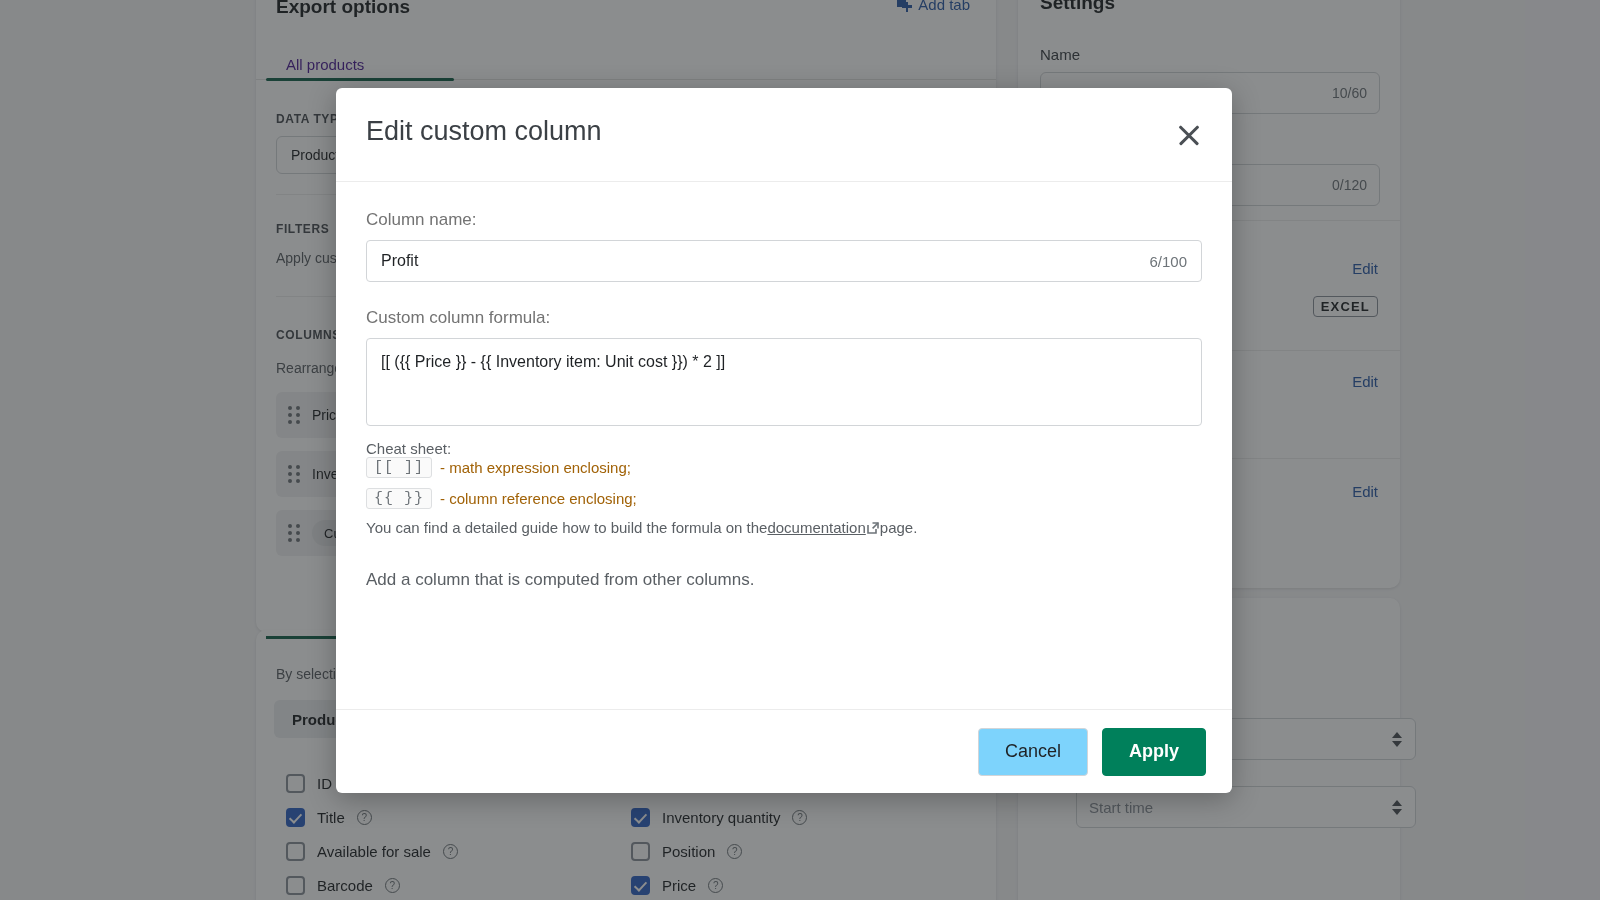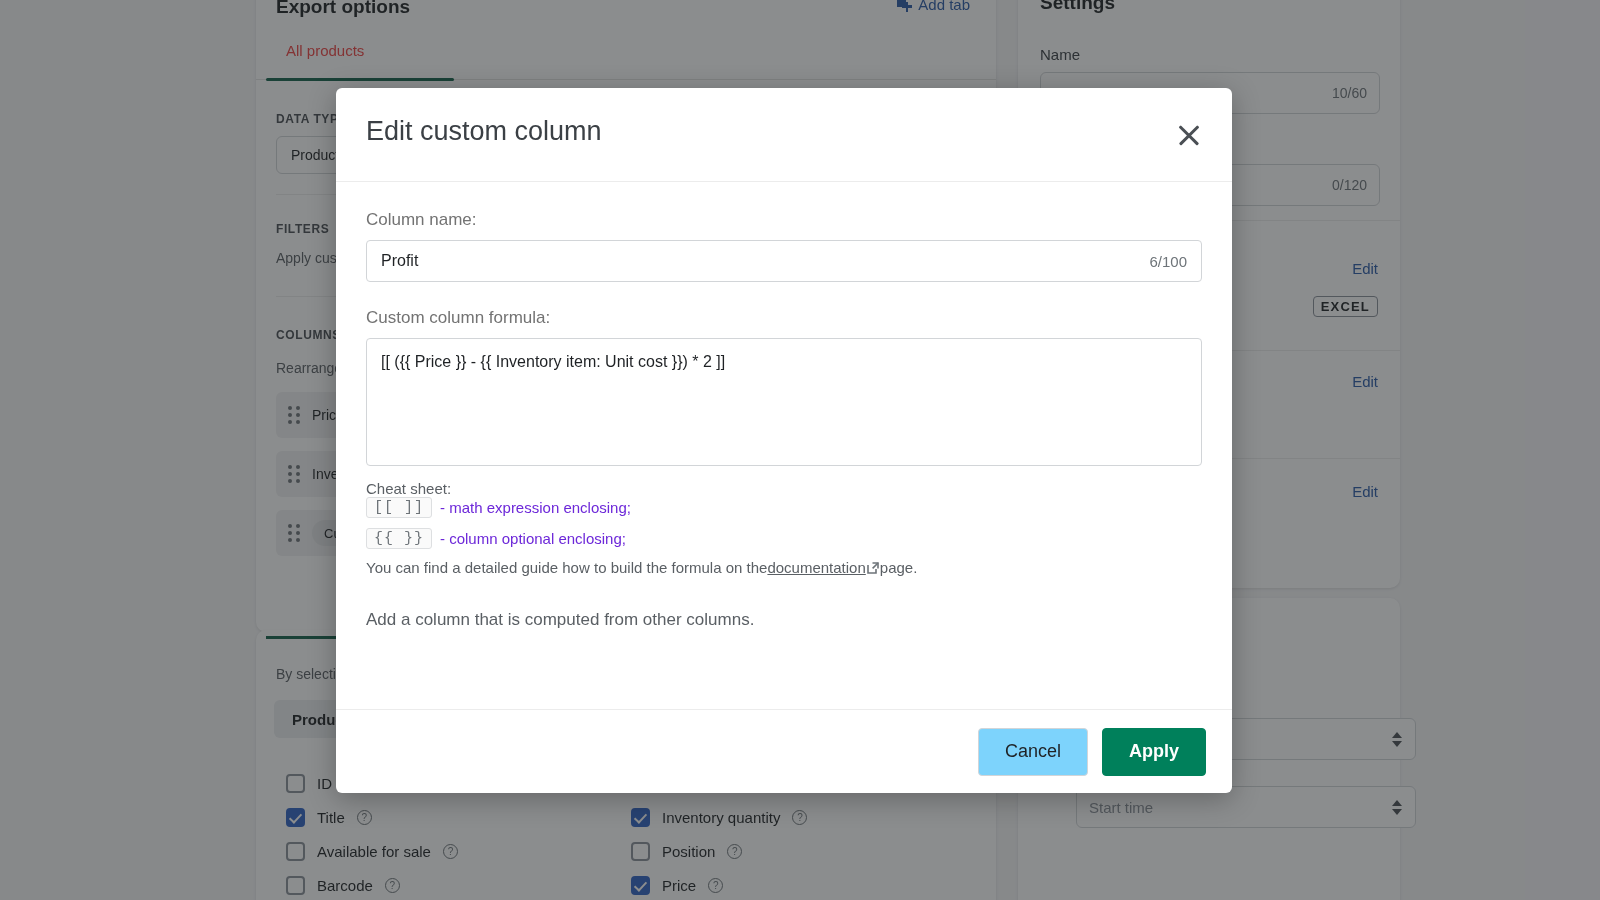--- a/index.html
+++ b/index.html
@@ -57,23 +57,23 @@
     position: absolute; left: 5px; top: 8px; width: 10px; height: 2.5px; background: #2b5aa8;
   }
   .add-tab-icon .pl-v {
     position: absolute; left: 8.7px; top: 4.5px; width: 2.5px; height: 10px; background: #2b5aa8;
   }
   .tabbar {
     position: absolute; left: 0; top: 60px; width: 100%; height: 48px;
     border-bottom: 1px solid #e3e3e3;
   }
   .tab-item {
-    position: absolute; left: 12px; top: 10px;
+    position: absolute; left: 12px; top: 24px;
     padding: 0 18px 14px 18px;
-    font-size: 15px; color: #ef4444;
+    font-size: 15px; color: #4c1d95;
   }
   .tab-underline {
     position: absolute; left: 10px; top: 46px; width: 188px; height: 3px;
     background: #13614a; border-radius: 2px;
   }
 
   .sect-label {
     position: absolute; left: 20px;
     font-size: 12px; font-weight: 700; letter-spacing: .6px; color: #4a4f54;
   }
@@ -239,33 +239,33 @@
   .lbl { font-size: 17px; color: #737373; margin-bottom: 10px; }
   .name-input {
     width: 836px; height: 42px;
     border: 1px solid #d2d5d8; border-radius: 4px;
     display: flex; align-items: center; justify-content: space-between;
     padding: 0 14px; margin-bottom: 26px;
   }
   .name-input .val { font-size: 16px; color: #1f2225; }
   .name-input .counter { font-size: 15px; color: #6e7479; }
   .formula-box {
-    width: 836px; height: 128px;
+    width: 836px; height: 88px;
     border: 1px solid #d2d5d8; border-radius: 4px;
     padding: 12px 14px; margin-bottom: 14px;
     font-size: 16px; color: #1f2225; line-height: 1.4;
   }
   .cheat-title { font-size: 15px; color: #5a5f64; }
   .cheat-row { display: flex; align-items: center; gap: 8px; margin-bottom: 10px; }
   .code-chip {
     border: 1px solid #dddfe1; border-radius: 3px; background: #fafafa;
     padding: 1px 7px; font-family: "Liberation Mono", monospace;
     font-size: 15px; color: #6e7479; letter-spacing: 1px;
   }
-  .cheat-text { font-size: 15px; color: #6d28d9; }
+  .cheat-text { font-size: 15px; color: #a16207; }
   .doc-line { font-size: 15px; color: #5a5f64; display: flex; align-items: center; margin-top: 4px; }
   .doc-link { color: #5a5f64; text-decoration: underline; }
   .ext-icon { display: inline-block; width: 14px; height: 14px; position: relative; }
   .ext-icon svg { display: block; }
   .help-text { font-size: 17px; color: #5a5f64; margin-top: 34px; }
 
   .modal-foot {
     flex: 0 0 auto; height: 84px;
     border-top: 1px solid #ececec;
     display: flex; align-items: center; justify-content: flex-end;
@@ -466,21 +466,21 @@
       <div class="formula-box">[[ ({{ Price }} - {{ Inventory item: Unit cost }}) * 2 ]]</div>
 
       <div class="cheat-title">Cheat sheet:</div>
 
       <div class="cheat-row">
         <span class="code-chip">[[  ]]</span>
         <span class="cheat-text">- math expression enclosing;</span>
       </div>
       <div class="cheat-row">
         <span class="code-chip">{{  }}</span>
-        <span class="cheat-text">- column optional enclosing;</span>
+        <span class="cheat-text">- column reference enclosing;</span>
       </div>
 
       <div class="doc-line">
         <span>You can find a detailed guide how to build the formula on the</span>
         <a class="doc-link" href="#">documentation</a>
         <span class="ext-icon">
           <svg width="14" height="14" viewBox="0 0 14 14">
             <path d="M2 4 L2 12 L10 12 L10 8" fill="none" stroke="#6e7479" stroke-width="1.6"></path>
             <path d="M6.5 2 L12 2 L12 7.5" fill="none" stroke="#6e7479" stroke-width="1.6"></path>
             <path d="M12 2 L6.6 7.4" fill="none" stroke="#6e7479" stroke-width="1.6"></path>

